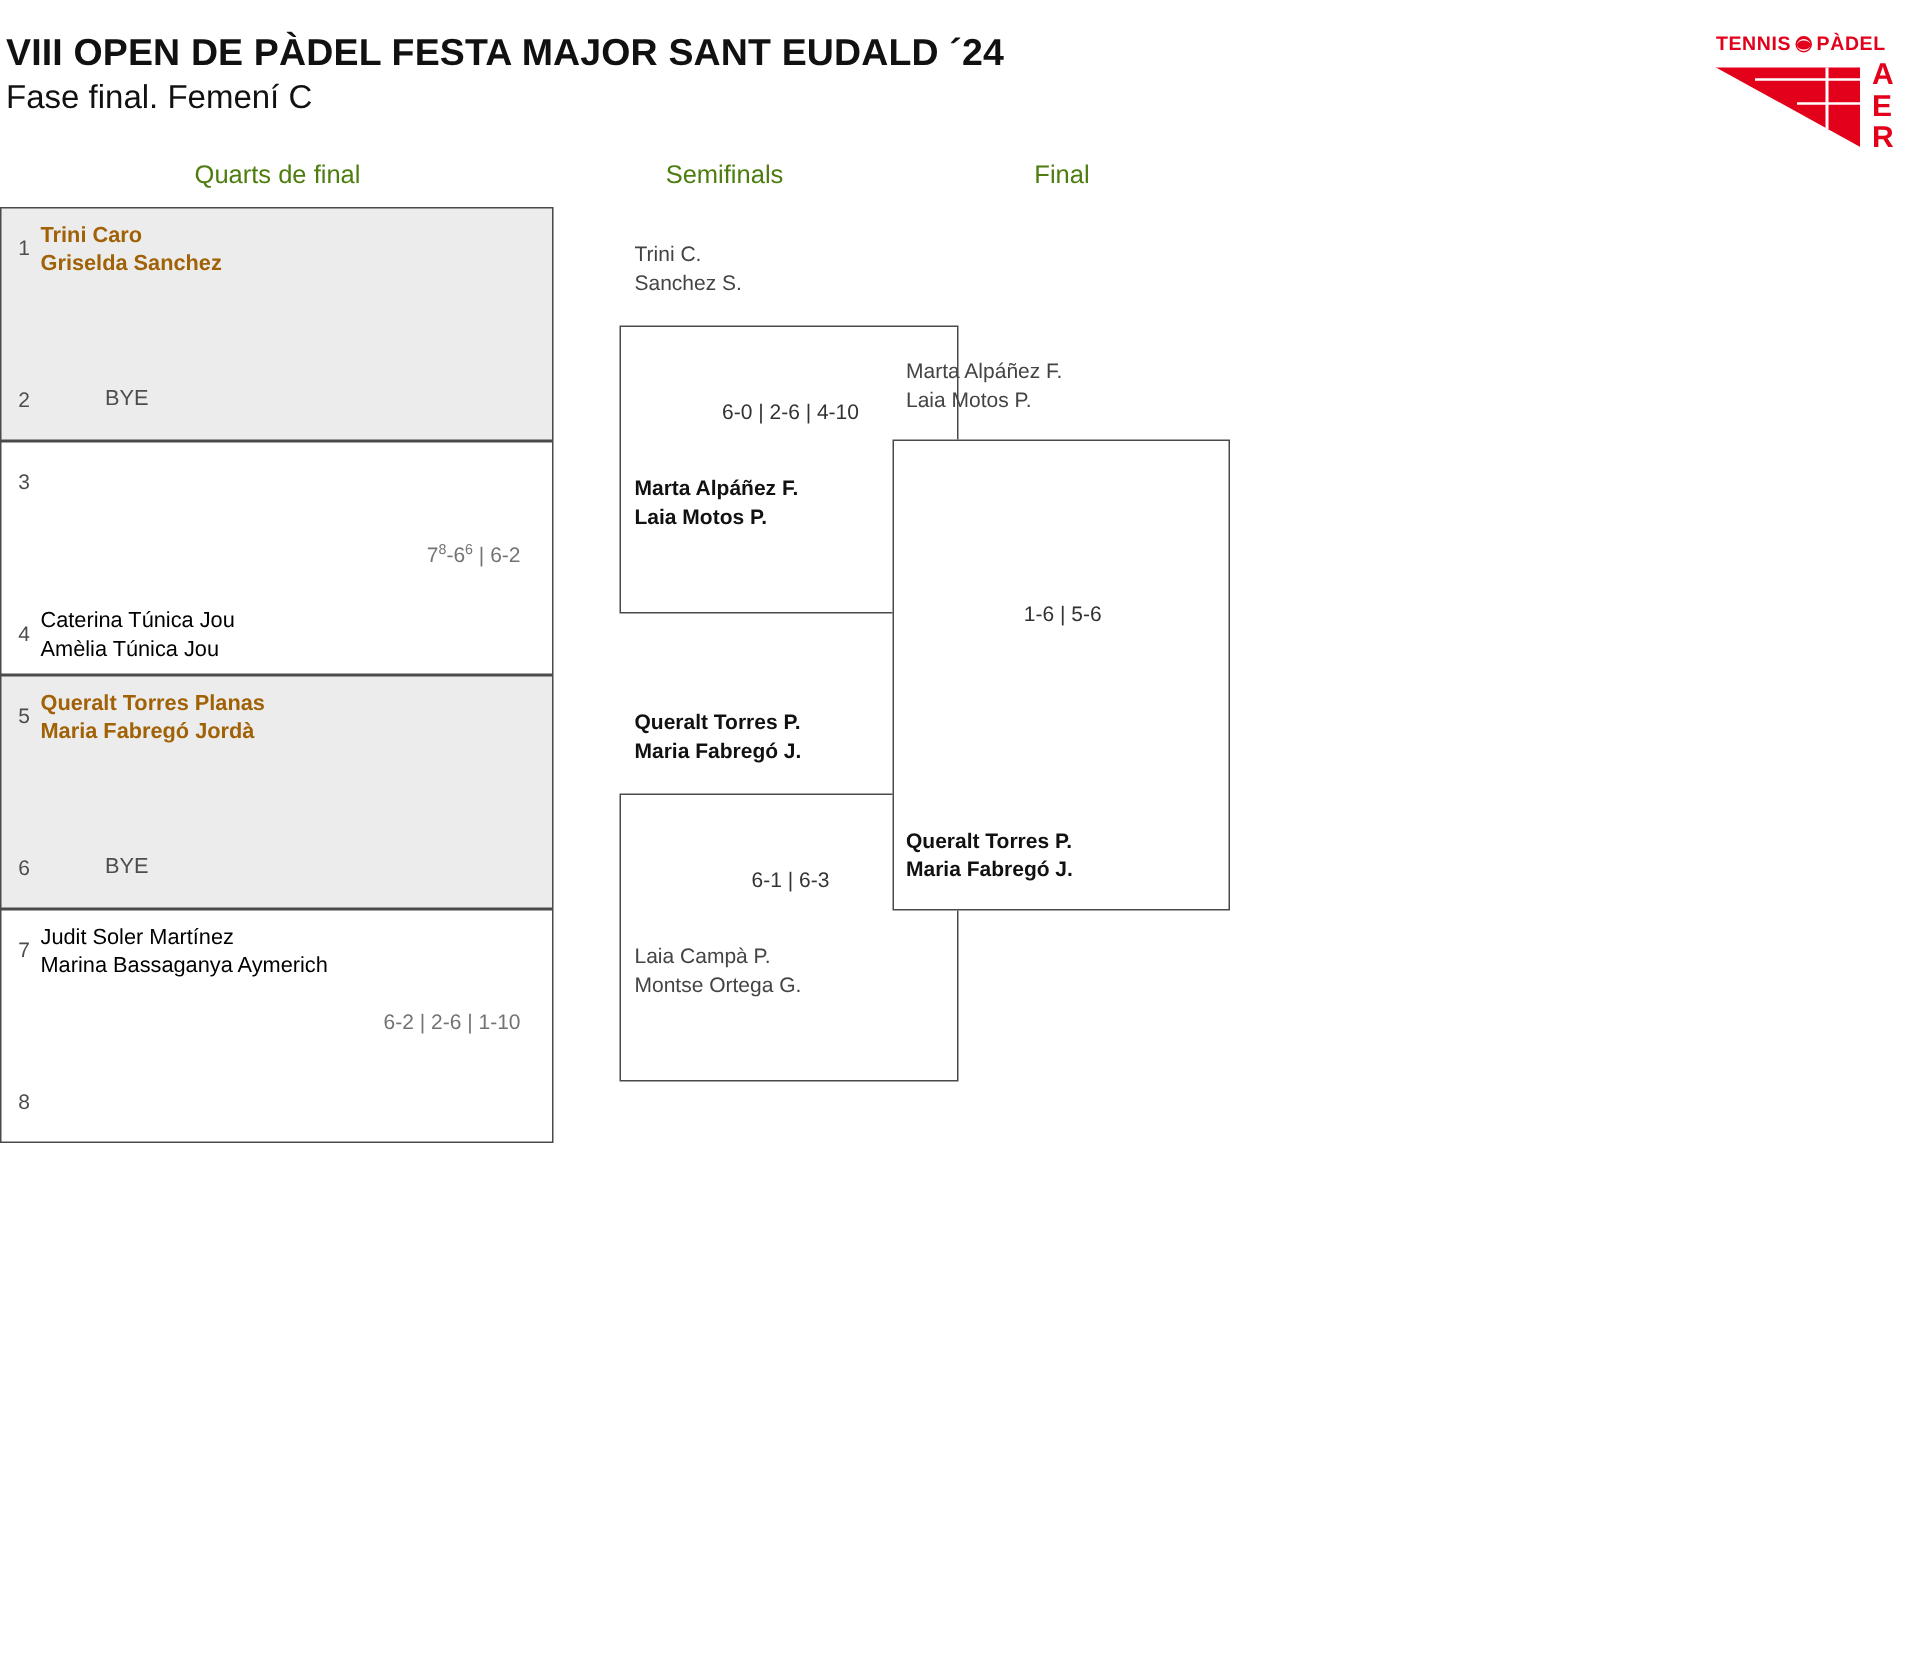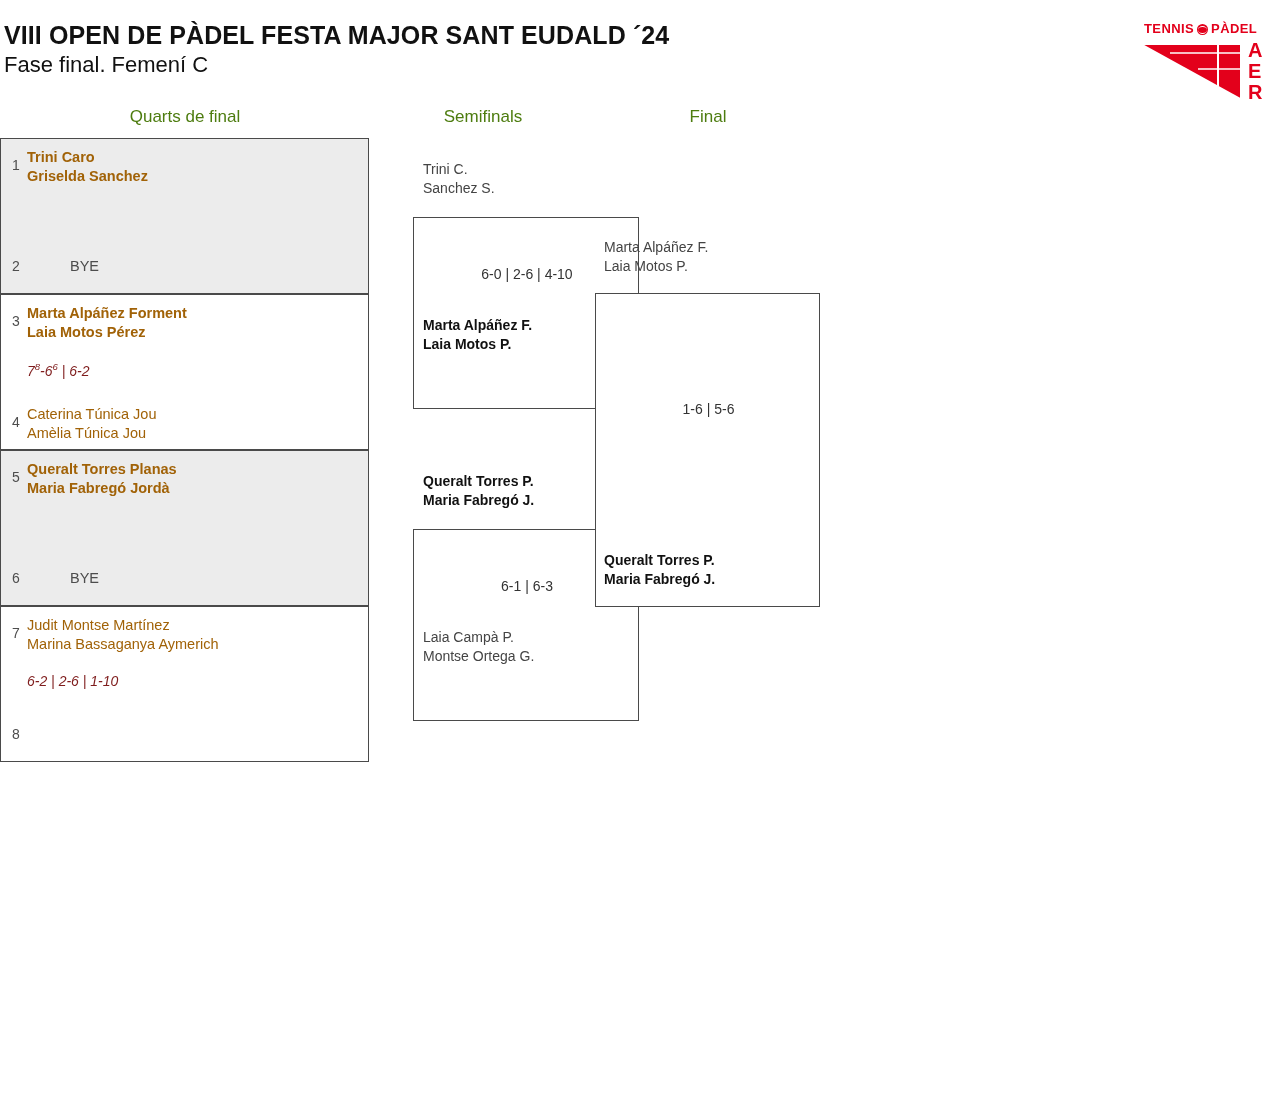--- a/index.html
+++ b/index.html
@@ -156,21 +156,21 @@
     color: #4d4d4d;
   }
   .seed.top { top: 18px; }
   .seed.bot { top: 119px; }
 
   .team {
     position: absolute;
     left: 26px;
     font-size: 14.5px;
     line-height: 18.5px;
-    color: #a16207;
+    color: #000000;
     white-space: nowrap;
   }
   .team.winner { font-weight: bold; color: #a16207; }
   .team.top { top: 9px; }
   .team.bot { top: 110px; }
   .team .pl { display: block; }
 
   .qf-bye {
     position: absolute;
     left: 26px;
@@ -178,25 +178,24 @@
     color: #4d4d4d;
     top: 119px;
     margin-left: 43px;
   }
 
   .qf-score {
     position: absolute;
     left: 26px;
     width: 320px;
     top: 66px;
-    text-align: left;
-    font-size: 14px;
-    color: #7f1d1d;
-    white-space: nowrap;
-    font-style: italic;
+    text-align: right;
+    font-size: 14px;
+    color: #737373;
+    white-space: nowrap;
   }
   .qf-score sup { font-size: 9.5px; vertical-align: super; }
 
   
   .sf-box {
     position: absolute;
     left: 369px;
     width: 226px;
     height: 192px;
     border: 1px solid #4a4a4a;
@@ -311,24 +310,20 @@
     <div class="team winner top">
       <span class="pl">Trini Caro</span>
       <span class="pl">Griselda Sanchez</span>
     </div>
     <div class="seed bot">2</div>
     <div class="qf-bye">BYE</div>
   </div>
 
   <div class="qf-box" id="qf2">
     <div class="seed top">3</div>
-    <div class="team winner top">
-      <span class="pl">Marta Alpáñez Forment</span>
-      <span class="pl">Laia Motos Pérez</span>
-    </div>
     <div class="qf-score" id="qf2-score">7<sup>8</sup>-6<sup>6</sup> | 6-2</div>
     <div class="seed bot">4</div>
     <div class="team bot">
       <span class="pl">Caterina Túnica Jou</span>
       <span class="pl">Amèlia Túnica Jou</span>
     </div>
   </div>
 
   <div class="qf-box shaded" id="qf3">
     <div class="seed top">5</div>
@@ -336,21 +331,21 @@
       <span class="pl">Queralt Torres Planas</span>
       <span class="pl">Maria Fabregó Jordà</span>
     </div>
     <div class="seed bot">6</div>
     <div class="qf-bye">BYE</div>
   </div>
 
   <div class="qf-box" id="qf4">
     <div class="seed top">7</div>
     <div class="team top">
-      <span class="pl">Judit Montse Martínez</span>
+      <span class="pl">Judit Soler Martínez</span>
       <span class="pl">Marina Bassaganya Aymerich</span>
     </div>
     <div class="qf-score">6-2 | 2-6 | 1-10</div>
     <div class="seed bot">8</div>
   </div>
 
   <div class="sf-box" id="sf1">
     <div class="sf-team above">
       <span class="pl">Trini C.</span>
       <span class="pl">Sanchez S.</span>

